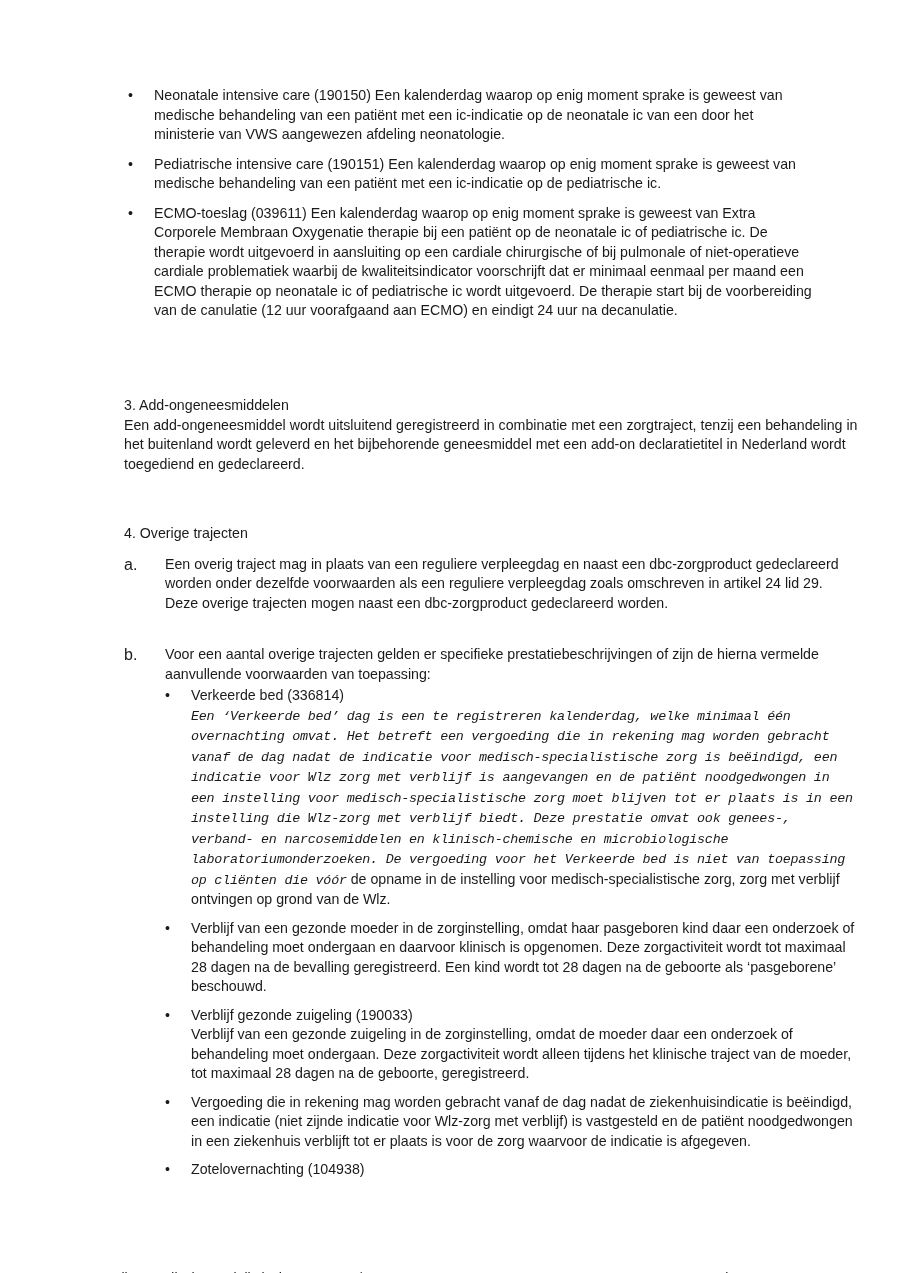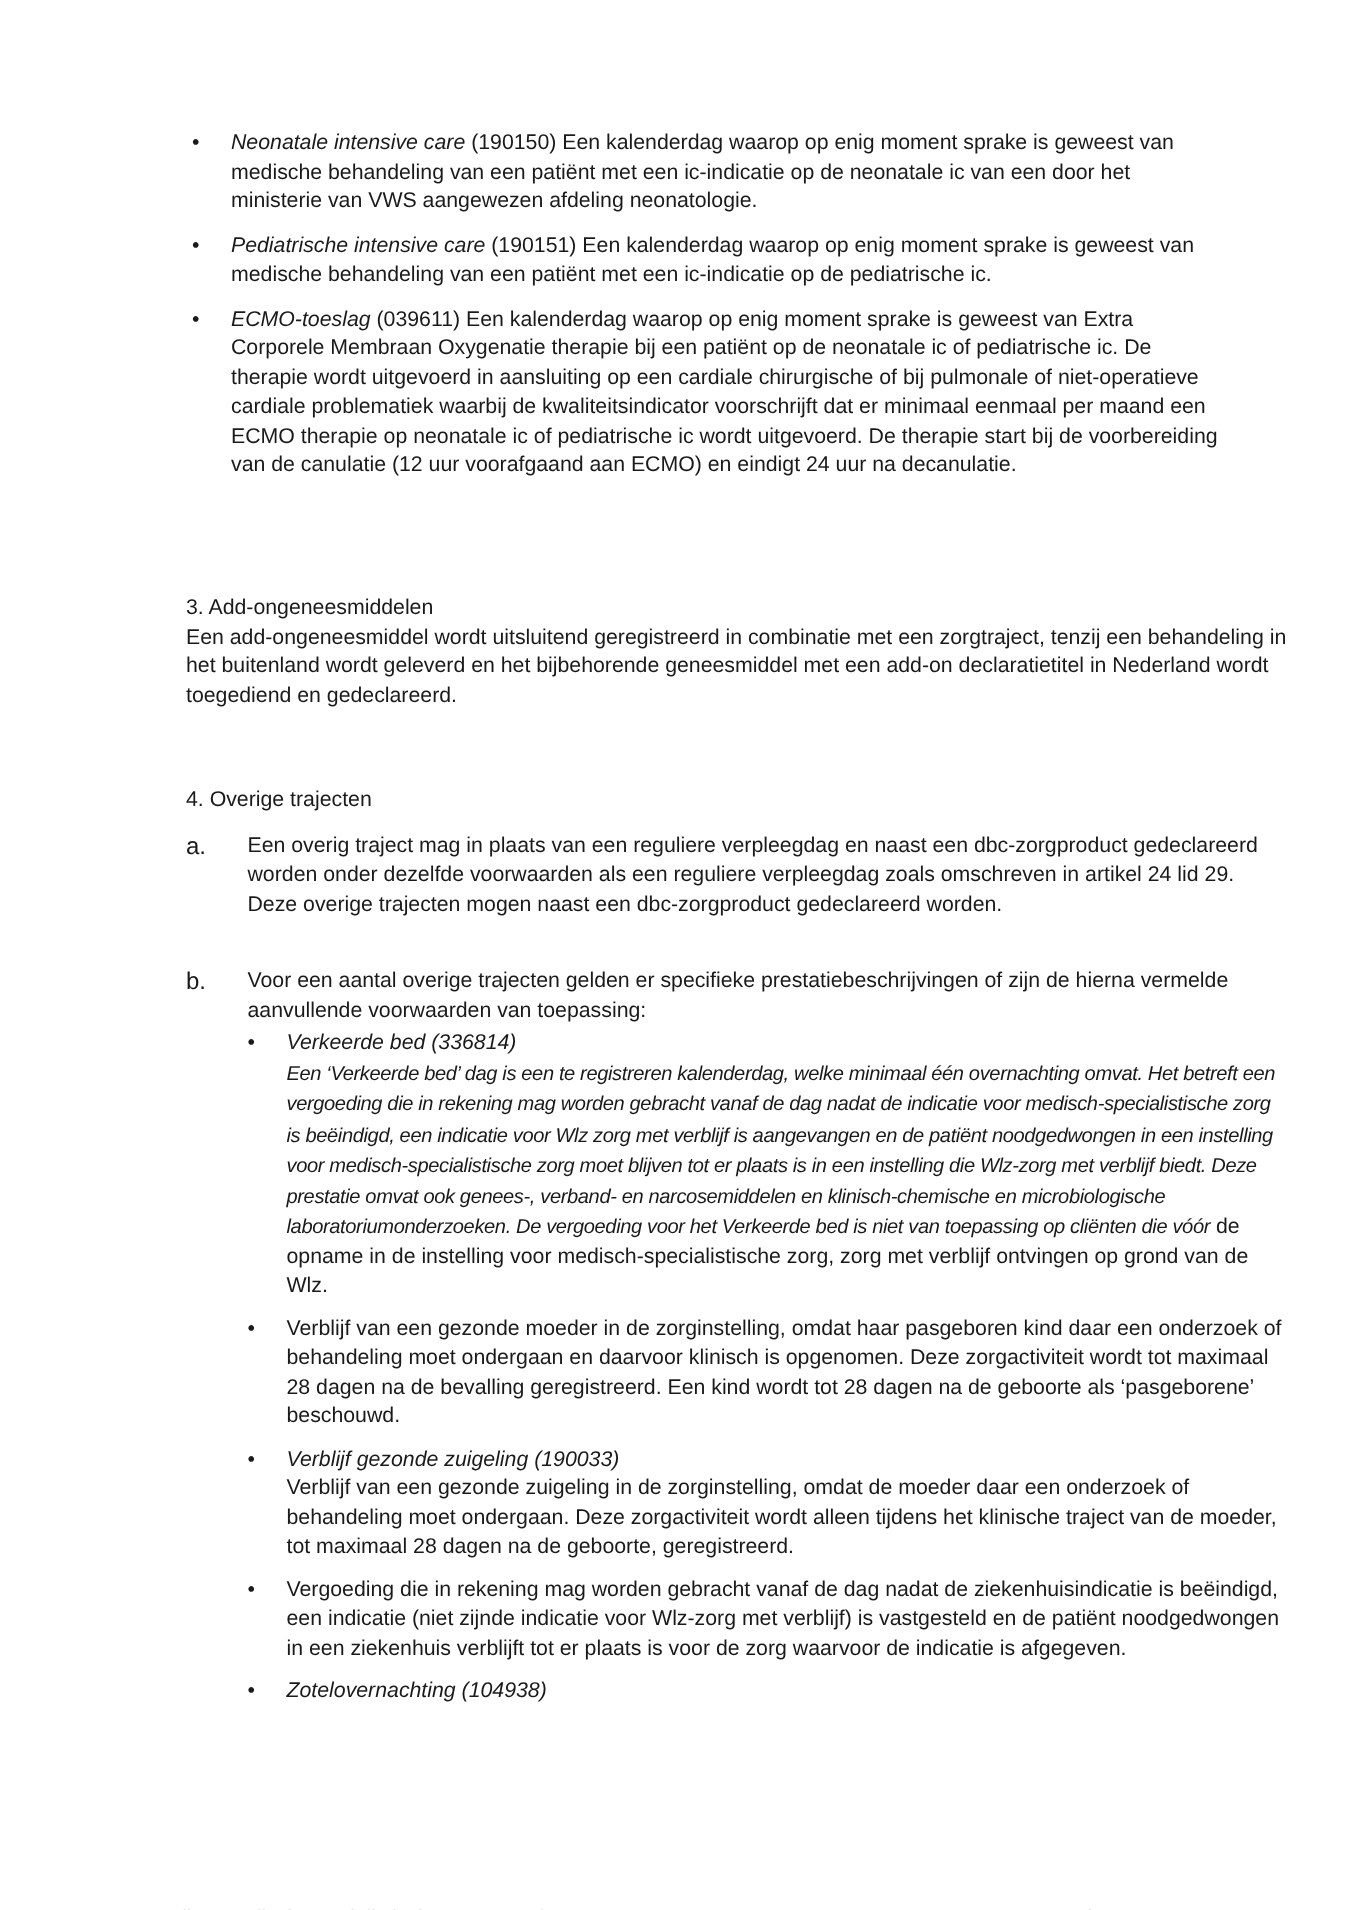--- a/index.html
+++ b/index.html
@@ -4,31 +4,31 @@
 <style>
   html, body { margin: 0; padding: 0; background: #ffffff; }
   body {
     width: 900px; height: 1273px; position: relative; overflow: hidden;
     font-family: "Liberation Sans", "DejaVu Sans", sans-serif;
     color: #1a1a1a;
     font-size: 14.2px;
     line-height: 19.5px;
   }
   .page { position: absolute; left: 0; top: 0; width: 900px; height: 1273px; }
-  .it { font-style: italic; }
+  .it { }
   .bullet-list { position: absolute; left: 128px; width: 690px; }
   .bullet { position: relative; padding-left: 26px; margin-bottom: 10px; }
   .bullet .dot { position: absolute; left: 0; top: 0; }
   .section { position: absolute; left: 88px; width: 740px; margin-left: 36px; }
   .sub { position: relative; padding-left: 41px; width: 690px; }
   .sub .marker { position: absolute; left: 0; top: 0; font-size: 16px; }
   .inner-list { margin-top: 2px; }
   .inner-bullet { position: relative; padding-left: 26px; margin-bottom: 9px; }
   .inner-bullet .dot { position: absolute; left: 0; top: 0; }
-  .it-body { font-style: italic; font-size: 13.4px; letter-spacing: -0.25px; }
+  .it-body { font-style: italic; font-size: 13.4px; letter-spacing: -0.25px; font-family: Liberation Mono, monospace; }
   .footer { position: absolute; top: 1269px; left: 88px; width: 728px; display: flex; justify-content: space-between; font-size: 14px; }
 </style>
 </head>
 <body>
 
 <div class="page">
 
   <div class="bullet-list" style="top:86px;">
     <div class="bullet">
       <span class="dot">•</span>

